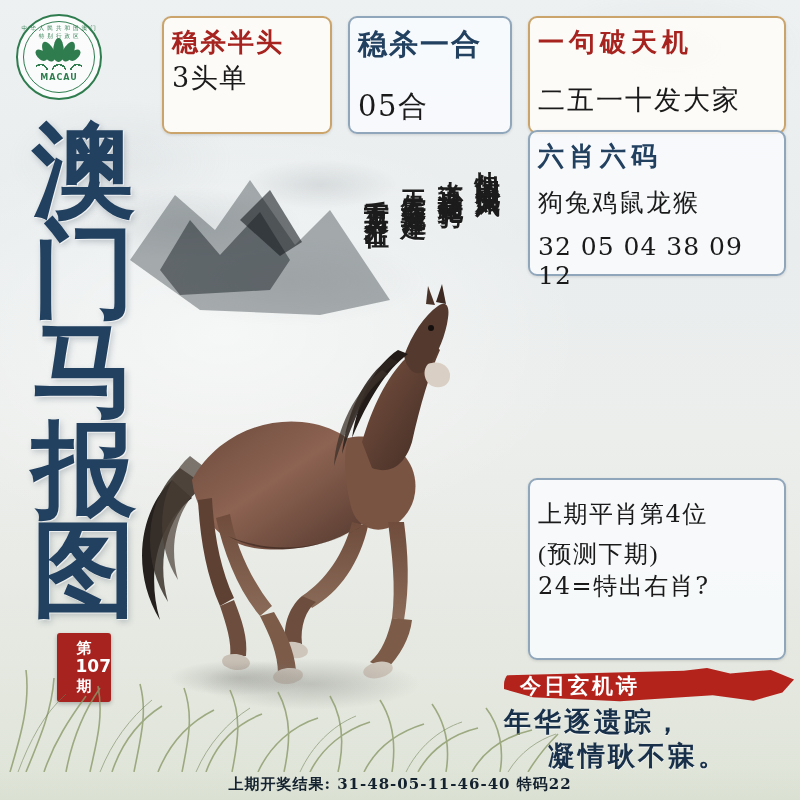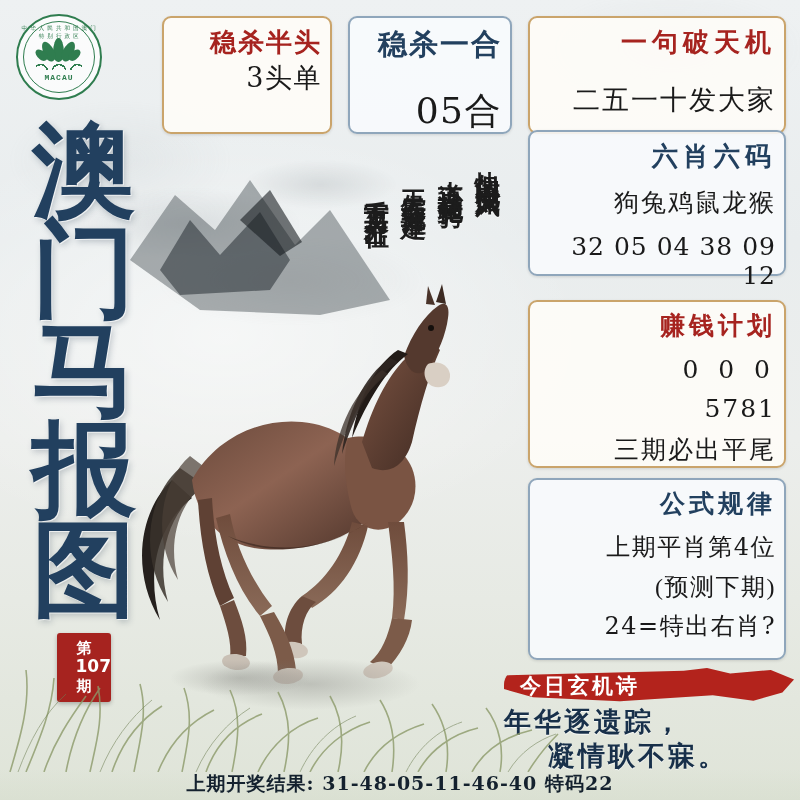--- a/index.html
+++ b/index.html
@@ -79,21 +79,21 @@
   .emblem .lotus span:nth-child(5) { left: 31px; width: 9px; height: 14px; transform: rotate(52deg); }
   .emblem .waves {
     width: 46px; height: 7px; margin-top: 1px;
     background:
       radial-gradient(circle at 10% 120%, transparent 6px, #2f7d4f 6px, #2f7d4f 7.5px, transparent 7.6px),
       radial-gradient(circle at 50% 120%, transparent 6px, #2f7d4f 6px, #2f7d4f 7.5px, transparent 7.6px),
       radial-gradient(circle at 90% 120%, transparent 6px, #2f7d4f 6px, #2f7d4f 7.5px, transparent 7.6px);
   }
   .emblem .name {
     font-size: 8px; font-weight: bold; color: #2f7d4f;
-    letter-spacing: 1px; margin-top: 3px; font-family: Liberation Mono, monospace;
+    letter-spacing: 1px; margin-top: 3px;
   }
 
   
   .title-col {
     position: absolute; left: 18px; top: 120px;
     width: 132px;
     display: flex; flex-direction: column; align-items: center;
   }
   .title-char {
     font-family: "DejaVu Serif", "Liberation Serif", serif;
@@ -146,21 +146,21 @@
   .poem .l2 { font-size: 25px; margin-top: 20px; }
   .poem .l3 { font-size: 25px; margin-top: 30px; }
 
   
   .box {
     position: absolute;
     border-radius: 9px;
     border: 2px solid #caa46b;
     background: rgba(255,253,248,0.86);
     box-shadow: 0 1px 3px rgba(0,0,0,0.12);
-    text-align: right;
+    text-align: left;
     padding: 7px 8px 9px;
   }
   .box .bt {
     font-family: "DejaVu Serif", "Liberation Serif", serif;
     font-weight: bold;
     letter-spacing: 2px;
     color: #a6231f;
   }
   .box .bv {
     font-family: "DejaVu Serif", "Liberation Serif", serif;
@@ -170,21 +170,21 @@
 
   #box-kill-half { left: 162px; top: 16px; width: 170px; height: 118px; }
   #box-kill-half .bt { font-size: 26px; }
   #box-kill-half .bv { font-size: 27px; }
 
   #box-kill-one {
     left: 348px; top: 16px; width: 164px; height: 118px;
     border-color: #8fa6bb; background: rgba(248,251,253,0.88);
   }
   #box-kill-one .bt { font-size: 29px; color: #22405f; }
-  #box-kill-one .bv { font-size: 36px; margin-top: 22px; }
+  #box-kill-one .bv { font-size: 29px; margin-top: 22px; }
 
   #box-oneline { left: 528px; top: 16px; width: 258px; height: 118px; }
   #box-oneline .bt { font-size: 26px; letter-spacing: 5px; }
   #box-oneline .bv { font-size: 27px; margin-top: 22px; letter-spacing: 2px; }
 
   
   #box-six {
     left: 528px; top: 130px; width: 258px; height: 146px;
     border-color: #8fa6bb; background: rgba(248,251,253,0.88);
   }
@@ -201,21 +201,21 @@
   #box-profit .v3 { margin-top: 10px; letter-spacing: 2px; }
 
   #box-formula {
     left: 528px; top: 478px; width: 258px; height: 182px;
     border-color: #8fa6bb; background: rgba(248,251,253,0.88);
   }
   #box-formula .bt { font-size: 25px; color: #22405f; letter-spacing: 4px; }
   #box-formula .bv { font-size: 24px; }
   #box-formula .v1 { margin-top: 11px; }
   #box-formula .v2 { margin-top: 8px; font-family: Liberation Serif, serif; }
-  #box-formula .v3 { margin-top: 7px; }
+  #box-formula .v3 { margin-top: 0; }
 
   
   .riddle {
     position: absolute; left: 496px; top: 668px; width: 300px; height: 100px;
   }
   .riddle .brush {
     position: absolute; left: 8px; top: 0; width: 290px; height: 34px;
     background: #b3231c;
     border-radius: 17px 4px 14px 6px;
     clip-path: polygon(0% 22%, 62% 8%, 70% 0%, 78% 16%, 92% 6%, 100% 34%, 96% 72%, 86% 96%, 72% 80%, 40% 98%, 10% 86%, 0% 62%);
@@ -243,21 +243,21 @@
   }
 
   
   .result {
     position: absolute; left: 0; bottom: 0; width: 800px; height: 32px;
     display: flex; align-items: center; justify-content: center;
     background: linear-gradient(180deg, rgba(222,228,214,0.0) 0%, rgba(214,221,205,0.55) 100%);
   }
   .result .txt {
     font-family: "DejaVu Serif", "Liberation Serif", serif;
-    font-size: 19px; font-weight: bold; color: #14212e;
+    font-size: 15px; font-weight: bold; color: #14212e;
     letter-spacing: 1px;
   }
 </style>
 </head>
 <body>
 
 <div id="page">
 
   <div class="wash wash-1"></div>
   <div class="wash wash-2"></div>
@@ -397,29 +397,22 @@
     <div class="bt">一句破天机</div>
     <div class="bv">二五一十发大家</div>
   </div>
 
   <div class="box" id="box-six">
     <div class="bt">六肖六码</div>
     <div class="bv v1">狗兔鸡鼠龙猴</div>
     <div class="bv v2">32 05 04 38 09 12</div>
   </div>
 
-  <div class="box" id="box-profit">
-    <div class="bt">赚钱计划</div>
-    <div class="bv v1">0 0 0</div>
-    <div class="bv v2">5781</div>
-    <div class="bv v3">三期必出平尾</div>
-  </div>
 
   <div class="box" id="box-formula">
-    <div class="bt">公式规律</div>
     <div class="bv v1">上期平肖第4位</div>
     <div class="bv v2">(预测下期)</div>
     <div class="bv v3">24=特出右肖?</div>
   </div>
 
   <div class="riddle">
     <div class="brush"></div>
     <div class="brush-label">今日玄机诗</div>
     <div class="rl rl1">年华逐遗踪，</div>
     <div class="rl rl2">凝情耿不寐。</div>

